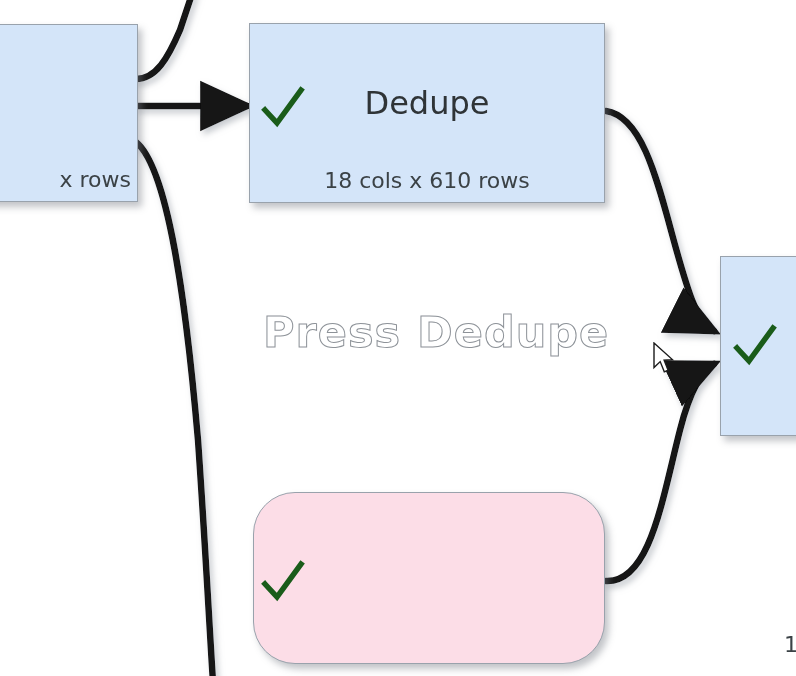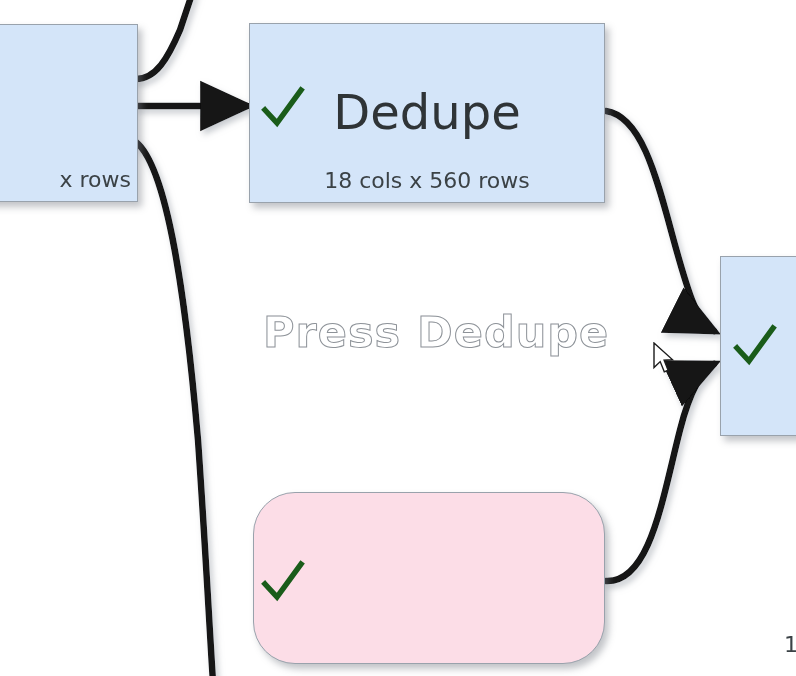--- a/index.html
+++ b/index.html
@@ -59,21 +59,21 @@
   #node-upstream {
     left: -128px; top: 24px; width: 266px; height: 178px;
   }
   #node-upstream .node-sub {
     top: 142px; font-size: 22px; text-align: right; right: 6px;
   }
 
   #node-dedupe {
     left: 249px; top: 23px; width: 356px; height: 180px;
   }
-  #node-dedupe .node-title { top: 60px; font-size: 48px; }
+  #node-dedupe .node-title { top: 60px; font-size: 32px; }
   #node-dedupe .node-sub   { top: 144px; font-size: 22px; }
 
   #node-join {
     left: 720px; top: 256px; width: 160px; height: 180px;
   }
   #node-join .node-sub {
     top: 375px; font-size: 22px; text-align: left; left: 63px;
   }
 
   #node-taxrates {
@@ -144,21 +144,21 @@
   </svg>
 
   <div id="hint-label">Press Dedupe</div>
 
   <div class="node blue" id="node-upstream">
     <div class="node-sub">x rows</div>
   </div>
 
   <div class="node blue" id="node-dedupe">
     <div class="node-title">Dedupe</div>
-    <div class="node-sub">18 cols x 560 rows</div>
+    <div class="node-sub">18 cols x 610 rows</div>
   </div>
 
   <div class="node blue" id="node-join">
     <div class="node-sub">1</div>
   </div>
 
   <div class="node pink" id="node-taxrates">
     
     
   </div>

